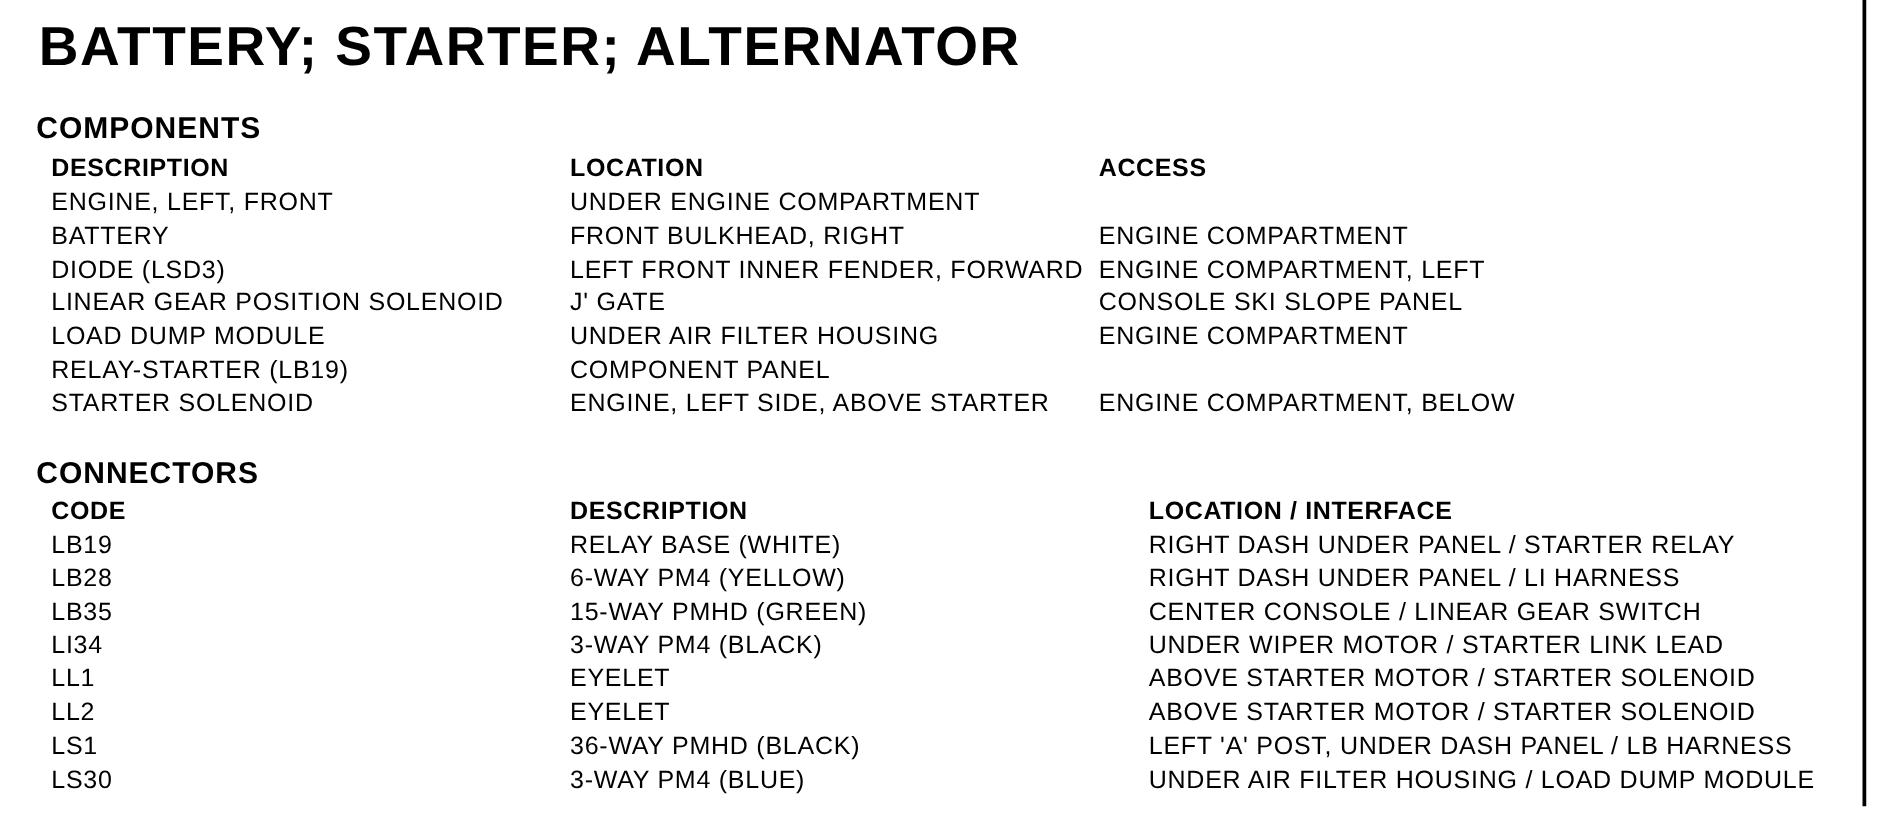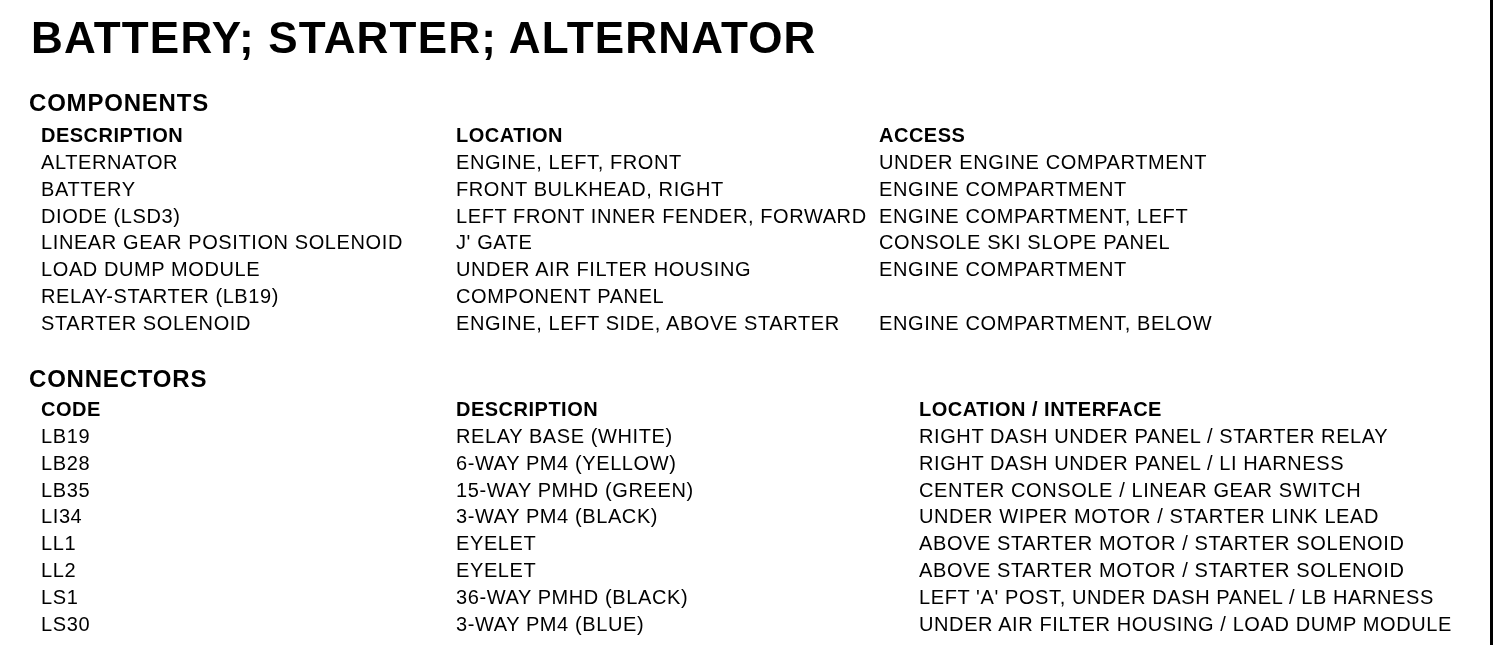--- a/index.html
+++ b/index.html
@@ -81,21 +81,20 @@
 
   <div id="components-heading" class="section-heading">COMPONENTS</div>
 
   <div id="components-table" class="data-table">
     <div class="t-row header">
       <div class="cell">DESCRIPTION</div>
       <div class="cell">LOCATION</div>
       <div class="cell">ACCESS</div>
     </div>
     <div class="t-row">
-      <div class="cell">ALTERNATOR</div>
       <div class="cell">ENGINE, LEFT, FRONT</div>
       <div class="cell">UNDER ENGINE COMPARTMENT</div>
     </div>
     <div class="t-row">
       <div class="cell">BATTERY</div>
       <div class="cell">FRONT BULKHEAD, RIGHT</div>
       <div class="cell">ENGINE COMPARTMENT</div>
     </div>
     <div class="t-row">
       <div class="cell">DIODE (LSD3)</div>

